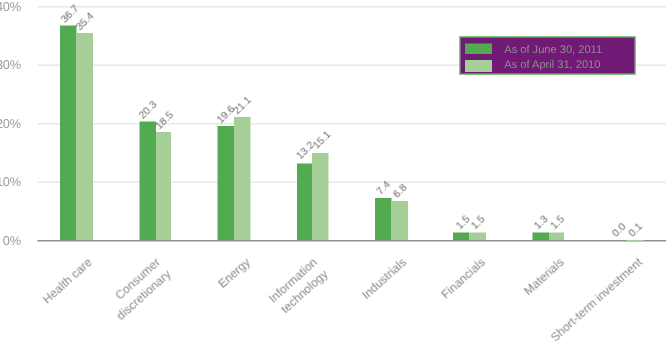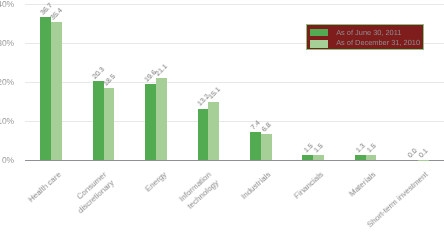--- a/index.html
+++ b/index.html
@@ -23,21 +23,21 @@
   
   .vlabel{position:absolute;font-size:7px;color:#6f6f6f;white-space:nowrap;line-height:1;
           height:7px;transform-origin:50% 50%;transform:rotate(-45deg) translateZ(0);}
 
   
   .cat{position:absolute;font-size:8px;color:#8a8a8a;white-space:nowrap;text-align:right;
        line-height:1.35;transform-origin:100% 0;transform:rotate(-42deg) translateZ(0);}
 
   
   #legend{position:absolute;left:305.6px;top:24.1px;width:118.5px;height:26px;
-          border:1px solid #85c482;background:#7f1d1d;box-sizing:border-box;}
+          border:1px solid #85c482;background:#701a75;box-sizing:border-box;}
   .lgrow{position:absolute;left:0;top:0;}
   .sw{position:absolute;left:3.6px;width:17.7px;}
   .lgrow0 .sw{top:3.5px;height:7.6px;background:#52aa51;}
   .lgrow1 .sw{top:14.5px;height:8.1px;background:#a6cf98;}
   .lgtext{position:absolute;left:29.6px;font-size:7.4px;color:#8e8e8e;
           white-space:nowrap;line-height:1;transform:translateZ(0);}
   .lgrow0 .lgtext{top:4.0px;}
   .lgrow1 .lgtext{top:13.6px;}
 </style>
 </head>
@@ -118,17 +118,17 @@
     <div>Short-term investment</div>
   </div>
 
   <div id="legend">
     <div class="lgrow lgrow0">
       <div class="sw"></div>
       <div class="lgtext">As of June 30, 2011</div>
     </div>
     <div class="lgrow lgrow1">
       <div class="sw"></div>
-      <div class="lgtext">As of December 31, 2010</div>
+      <div class="lgtext">As of April 31, 2010</div>
     </div>
   </div>
 
 </div>
 
 </body></html>

